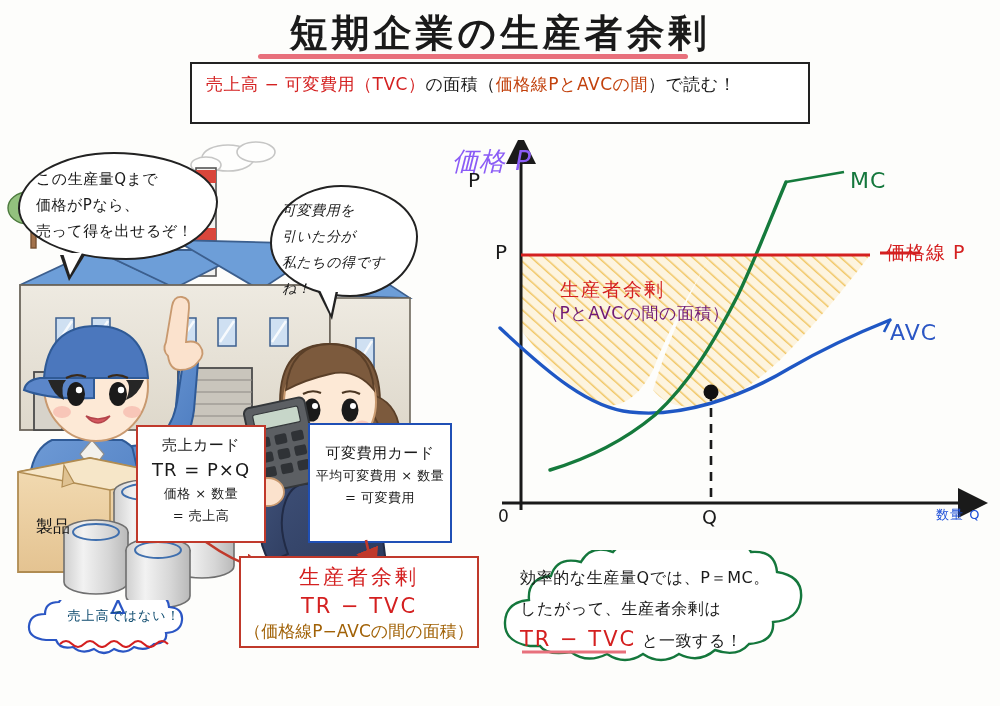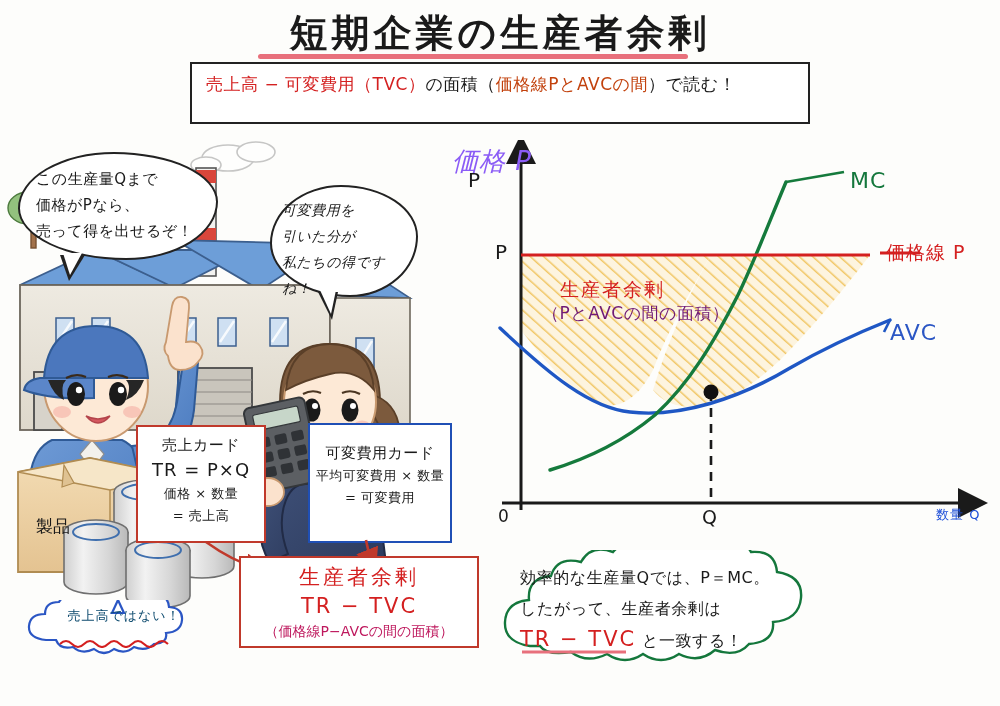--- a/index.html
+++ b/index.html
@@ -71,21 +71,21 @@
   .card .t{font-size:15px;color:#1a1a1a;line-height:24px;letter-spacing:0.5px;}
   .card .f{font-size:18px;color:#1a1a1a;line-height:26px;letter-spacing:1px;}
   .card .s{font-size:13px;color:#1a1a1a;line-height:22px;letter-spacing:0.5px;}
 
   #result-box{
     left:239px;top:556px;width:240px;height:92px;
     border:2.5px solid #c0392b;background:#fff;box-sizing:border-box;text-align:center;padding-top:5px;
   }
   #result-box .r1{font-size:21px;color:#d42020;letter-spacing:3px;line-height:29px;}
   #result-box .r2{font-size:21px;color:#d42020;letter-spacing:2px;line-height:28px;}
-  #result-box .r3{font-size:14px;color:#be185d;letter-spacing:0px;line-height:22px;}
+  #result-box .r3{font-size:17px;color:#a16207;letter-spacing:0px;line-height:22px;}
 
   
   #cloud-left{left:24px;top:600px;width:200px;height:58px;}
   #cloud-left-text{
     left:24px;top:587px;width:200px;height:58px;
     display:flex;align-items:center;justify-content:center;
     font-size:13px;color:#0c4a6e;letter-spacing:1px;
   }
   #cloud-right{left:496px;top:550px;width:390px;height:120px;}
   #cloud-right-text{

